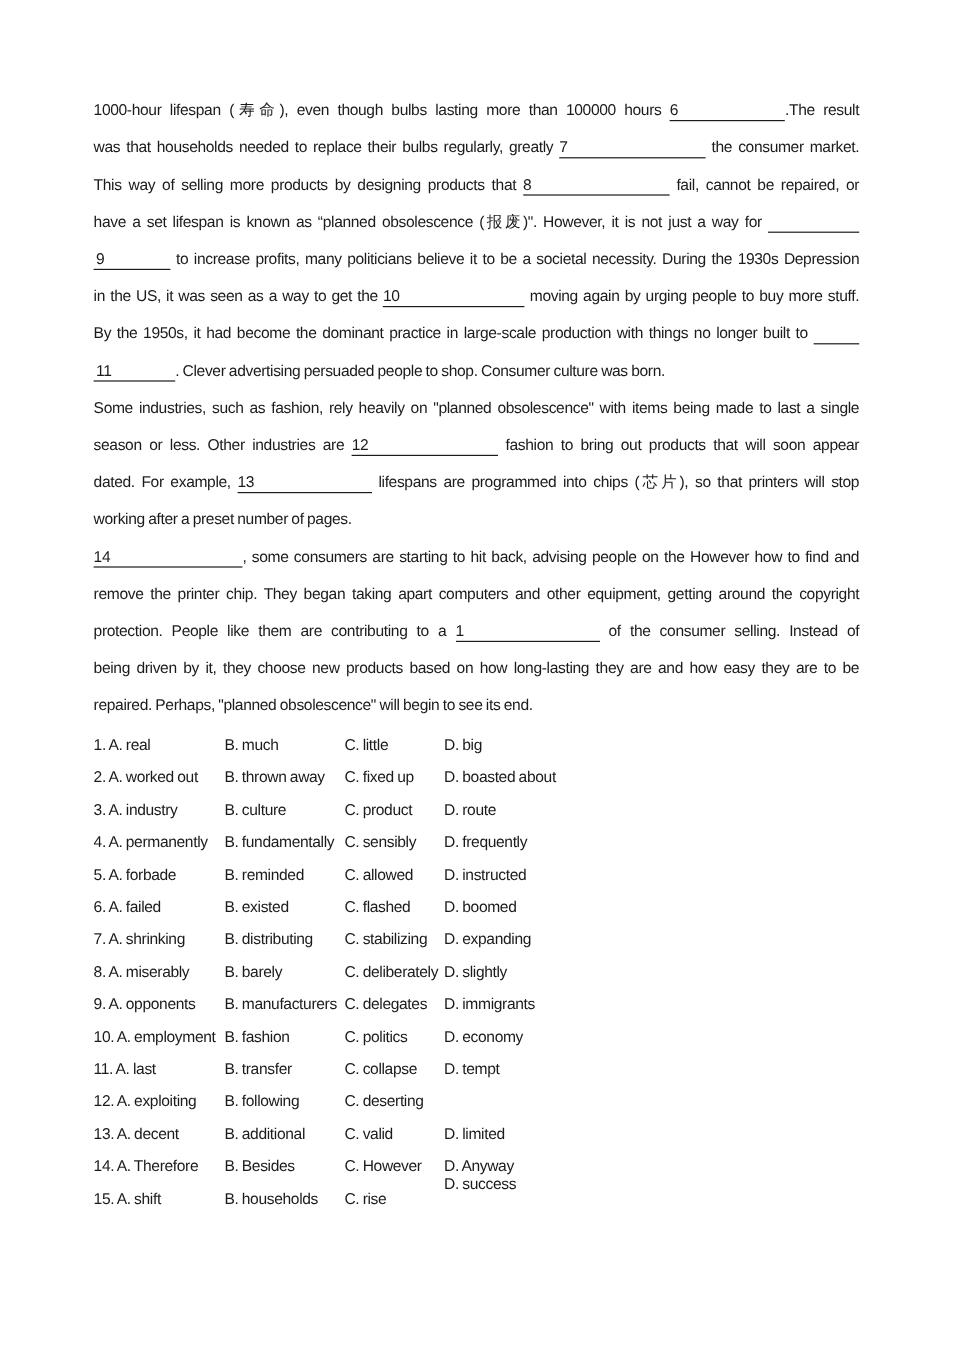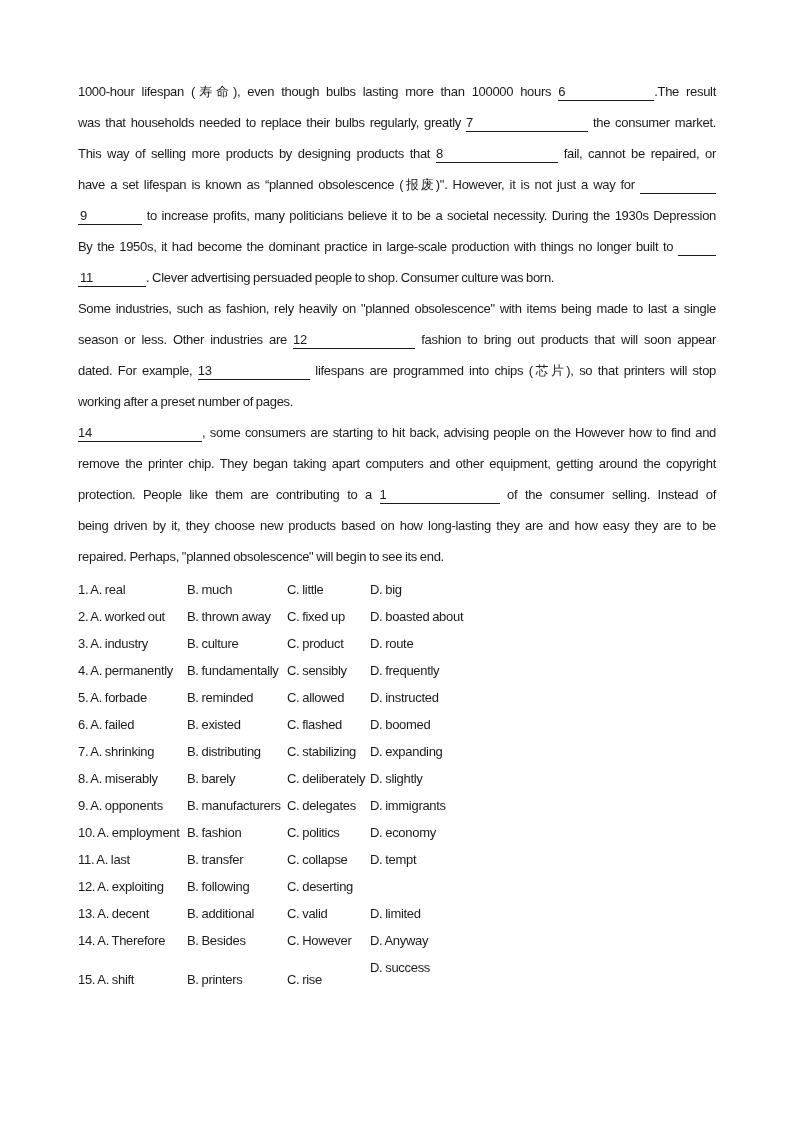--- a/index.html
+++ b/index.html
@@ -50,21 +50,20 @@
   .options {
     margin-top: 4px;
   }
   .qrow {
     display: grid;
     grid-template-columns: 109px 100px 83px 1fr;
     font-size: 13px;
     line-height: 27px;
   }
   .qrow.raised-d {
-    margin-top: 12px;
   }
   .qcell {
     white-space: nowrap;
     overflow: visible;
   }
   .qrow.raised-d .qcell:nth-child(4) {
     position: relative;
     top: -12px;
   }
 </style>
@@ -72,20 +71,21 @@
 <body>
 
 <div class="page">
   <div class="content">
     <div class="passage" id="passage">
         <div class="pline"><span>1000-hour lifespan (寿命), even though bulbs lasting more than 100000 hours </span><span class="blank" style="width: 96px;">6</span><span>.The result</span></div>
         <div class="pline"><span>was that households needed to replace their bulbs regularly, greatly </span><span class="blank" style="width: 122px;">7</span><span> the consumer market.</span></div>
         <div class="pline"><span>This way of selling more products by designing products that </span><span class="blank" style="width: 122px;">8</span><span> fail, cannot be repaired, or</span></div>
         <div class="pline"><span>have a set lifespan is known as “planned obsolescence (报废)". However, it is not just a way for </span><span class="blank" style="width: 76px;">&nbsp;</span></div>
         <div class="pline"><span class="blank open" style="width: 62px;">9</span><span> to increase profits, many politicians believe it to be a societal necessity. During the 1930s Depression</span></div>
+        <div class="pline"><span>in the US, it was seen as a way to get the </span><span class="blank" style="width: 118px;">10</span><span> moving again by urging people to buy more stuff.</span></div>
         <div class="pline"><span>By the 1950s, it had become the dominant practice in large-scale production with things no longer built to </span><span class="blank" style="width: 38px;">&nbsp;</span></div>
         <div class="pline short"><span class="blank open" style="width: 66px;">11</span><span>. Clever advertising persuaded people to shop. Consumer culture was born.</span></div>
         <div class="pline"><span>Some industries, such as fashion, rely heavily on "planned obsolescence" with items being made to last a single</span></div>
         <div class="pline"><span>season or less. Other industries are </span><span class="blank" style="width: 122px;">12</span><span> fashion to bring out products that will soon appear</span></div>
         <div class="pline"><span>dated. For example, </span><span class="blank" style="width: 112px;">13</span><span> lifespans are programmed into chips (芯片), so that printers will stop</span></div>
         <div class="pline short"><span>working after a preset number of pages.</span></div>
         <div class="pline"><span class="blank" style="width: 124px;">14</span><span>, some consumers are starting to hit back, advising people on the However how to find and</span></div>
         <div class="pline"><span>remove the printer chip. They began taking apart computers and other equipment, getting around the copyright</span></div>
         <div class="pline"><span>protection. People like them are contributing to a </span><span class="blank" style="width: 120px;">1</span><span> of the consumer selling. Instead of</span></div>
         <div class="pline"><span>being driven by it, they choose new products based on how long-lasting they are and how easy they are to be</span></div>
@@ -170,19 +170,19 @@
           <div class="qcell">D. limited</div>
         </div>
         <div class="qrow">
           <div class="qcell">14. A. Therefore</div>
           <div class="qcell">B. Besides</div>
           <div class="qcell">C. However</div>
           <div class="qcell">D. Anyway</div>
         </div>
         <div class="qrow raised-d">
           <div class="qcell">15. A. shift</div>
-          <div class="qcell">B. printers</div>
+          <div class="qcell">B. households</div>
           <div class="qcell">C. rise</div>
           <div class="qcell">D. success</div>
         </div>
       </div>
   </div>
 </div>
 
 </body></html>

